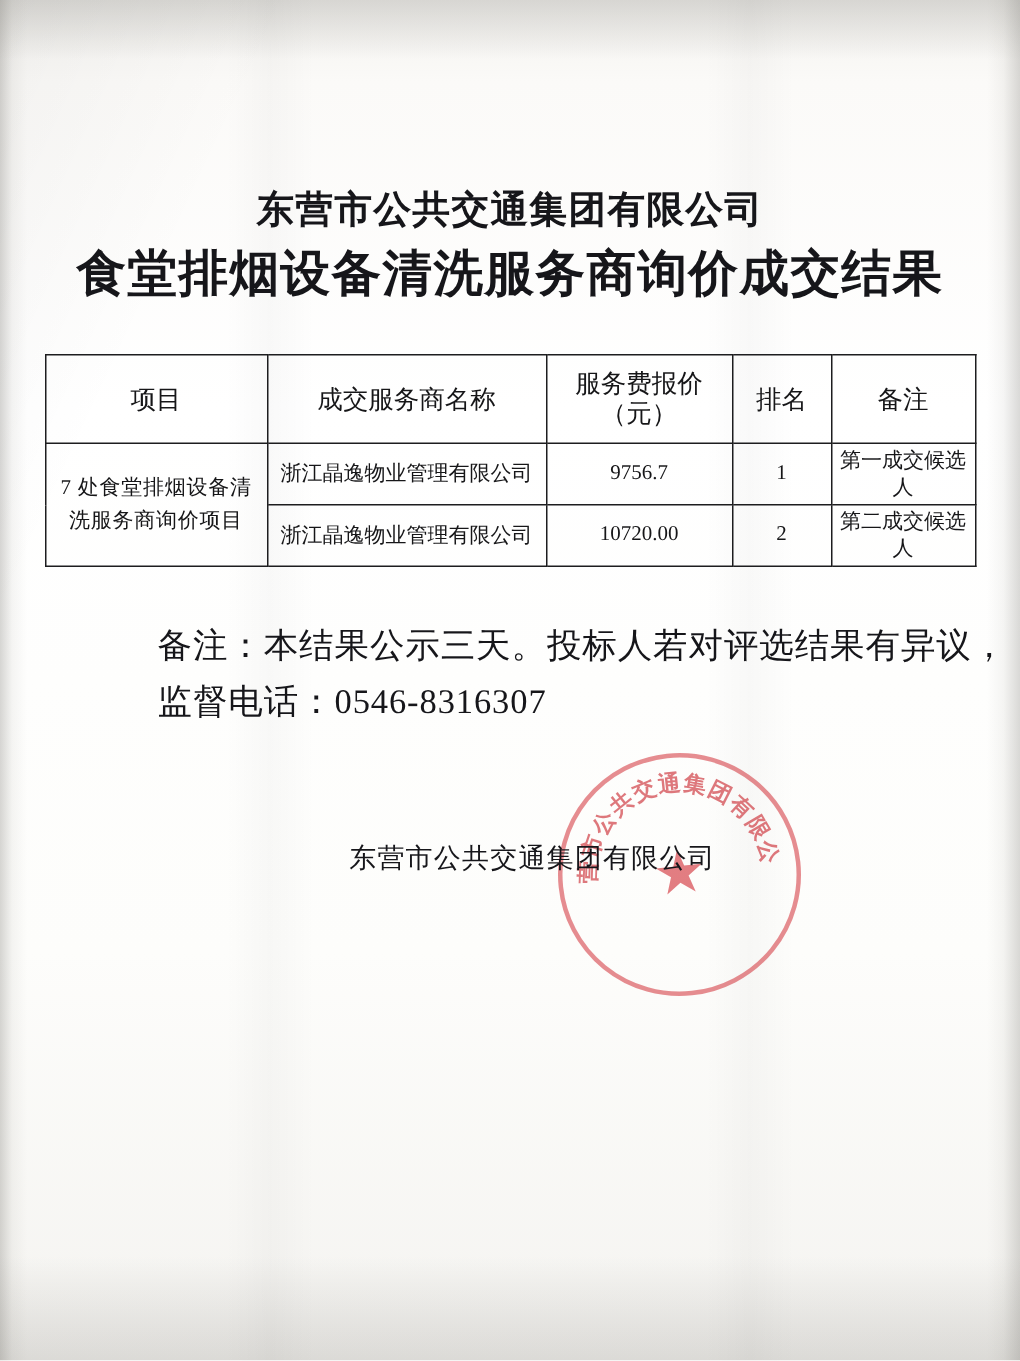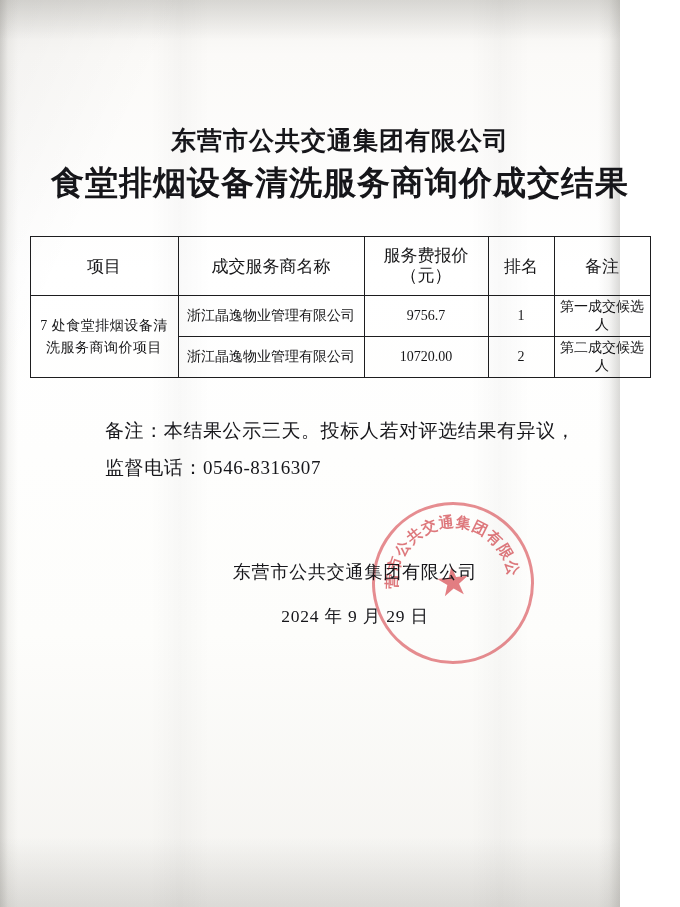--- a/index.html
+++ b/index.html
@@ -9,21 +9,21 @@
   body {
     width: 680px;
     height: 907px;
     overflow: hidden;
     background: #ffffff;
     font-family: "Liberation Serif", serif;
   }
 
   .page {
     position: relative;
-    width: 620px;
+    width: 680px;
     height: 907px;
     background:
       linear-gradient(115deg, rgba(0,0,0,0.035) 0%, rgba(0,0,0,0) 18%),
       linear-gradient(180deg, #f2f1ee 0%, #fbfaf8 6%, #ffffff 30%, #fdfdfb 70%, #f4f3f0 100%);
   }
 
   
   .edge-left {
     position: absolute;
     left: 0; top: 0; bottom: 0; width: 18px;
@@ -121,21 +121,21 @@
   }
   .cell-vendor { font-size: 14.5px; }
   .cell-price { font-size: 14.5px; }
   .cell-rank { font-size: 14.5px; }
   .cell-note { font-size: 13.5px; }
 
   .notes {
     margin: 34px auto 0 auto;
     width: 470px;
     color: #16161a;
-    font-size: 19px;
+    font-size: 23px;
     line-height: 37px;
     letter-spacing: 0.6px;
   }
   .notes .line { white-space: nowrap; }
   .notes .indent { padding-left: 0px; }
 
   .signature {
     position: absolute;
     left: 0;
     top: 560px;
@@ -258,17 +258,16 @@
         </defs>
         <text>
           <textPath href="#sealArc" startOffset="50%" text-anchor="middle">东营市公共交通集团有限公司</textPath>
         </text>
       </svg>
       <div class="star">★</div>
     </div>
 
     <div class="signature">
       <div class="sig-company">东营市公共交通集团有限公司</div>
-      <div class="sig-date">2024 年 9 月 29 日</div>
     </div>
 
   </div>
 </div>
 
 </body></html>

